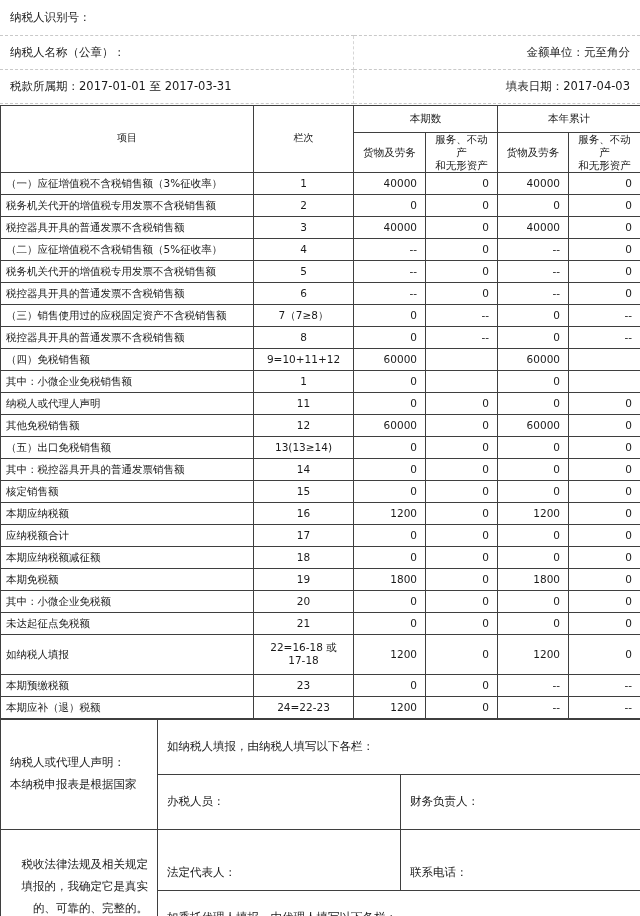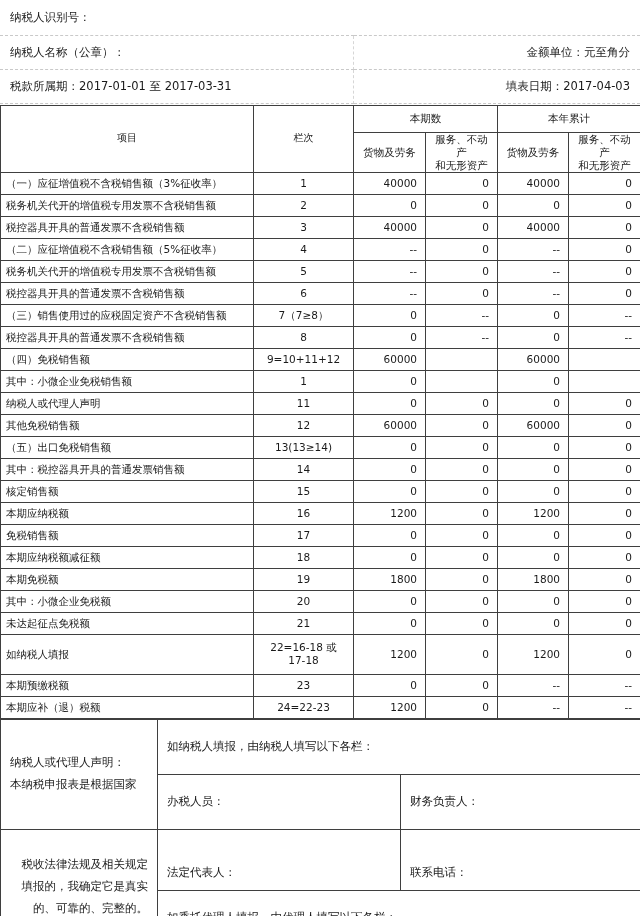--- a/index.html
+++ b/index.html
@@ -267,21 +267,21 @@
         </tr>
         <tr>
           <td class="item">本期应纳税额</td>
           <td class="line">16</td>
           <td class="val">1200</td>
           <td class="val">0</td>
           <td class="val">1200</td>
           <td class="val">0</td>
         </tr>
         <tr>
-          <td class="item">免税销售额</td>
+          <td class="item">应纳税额合计</td>
           <td class="line">17</td>
           <td class="val">0</td>
           <td class="val">0</td>
           <td class="val">0</td>
           <td class="val">0</td>
         </tr>
         <tr>
           <td class="item">本期应纳税额减征额</td>
           <td class="line">18</td>
           <td class="val">0</td>

